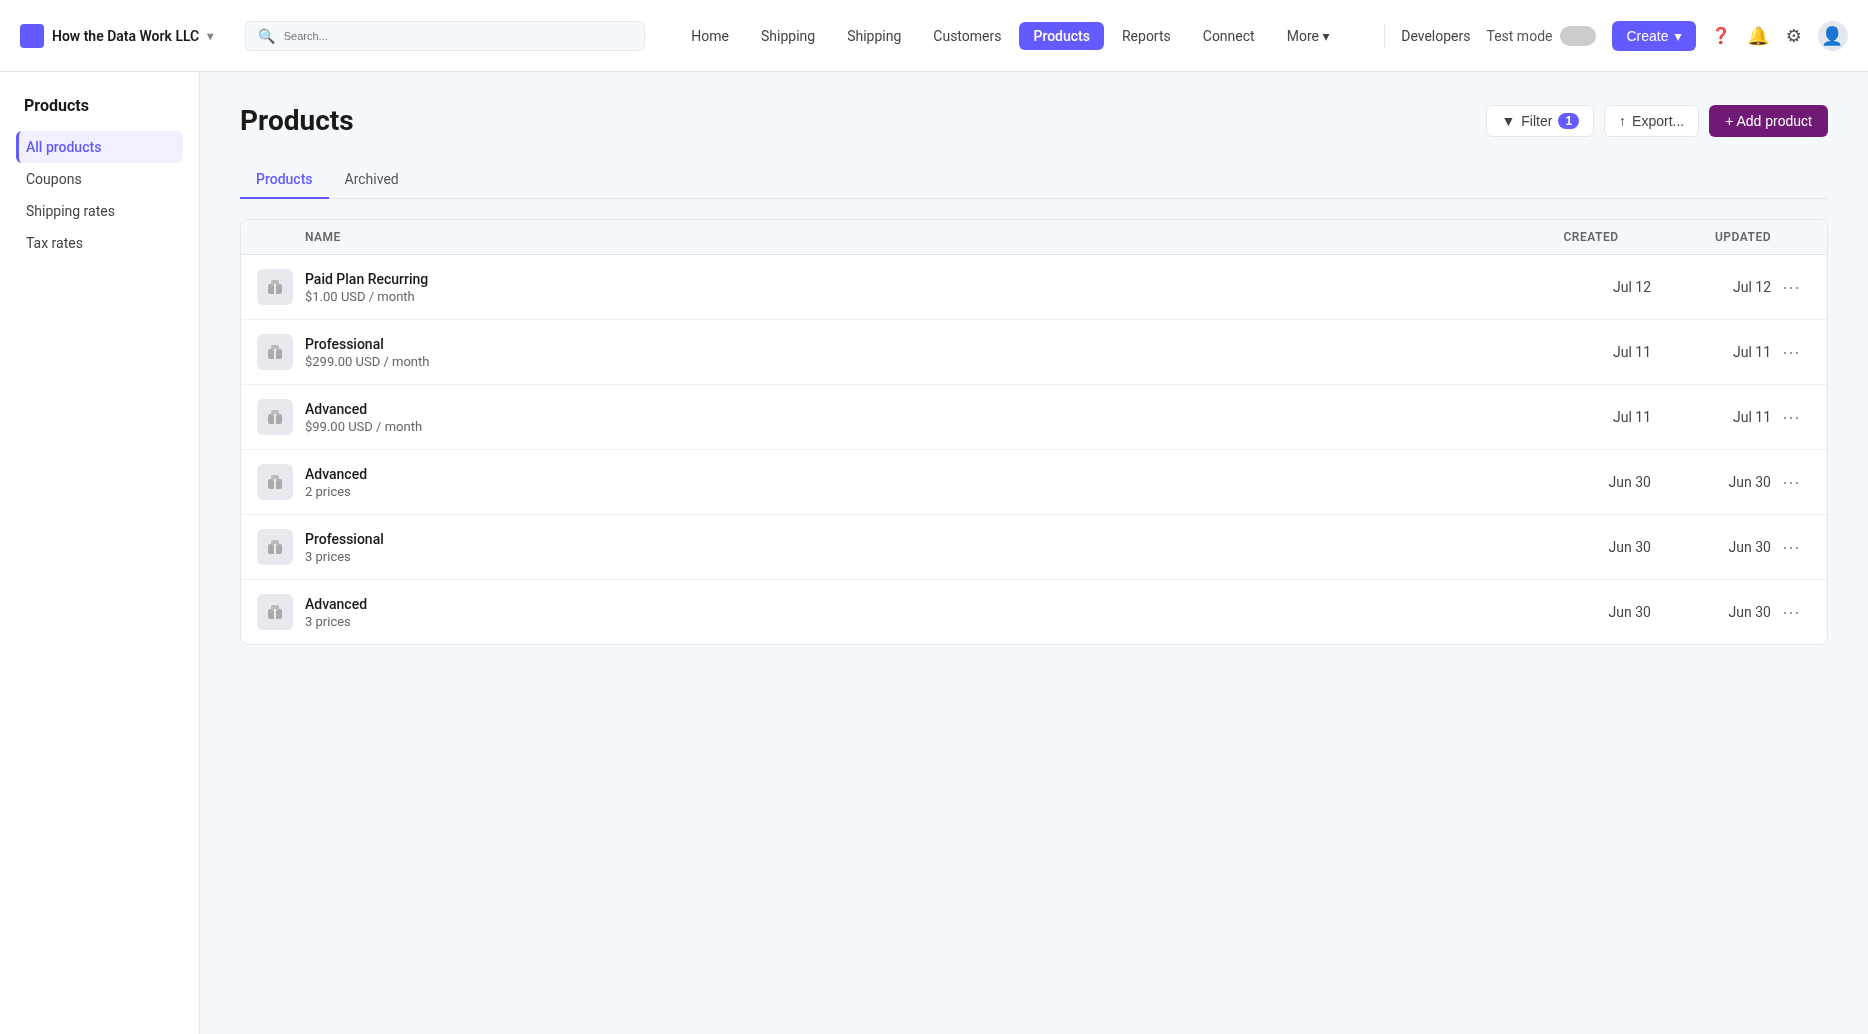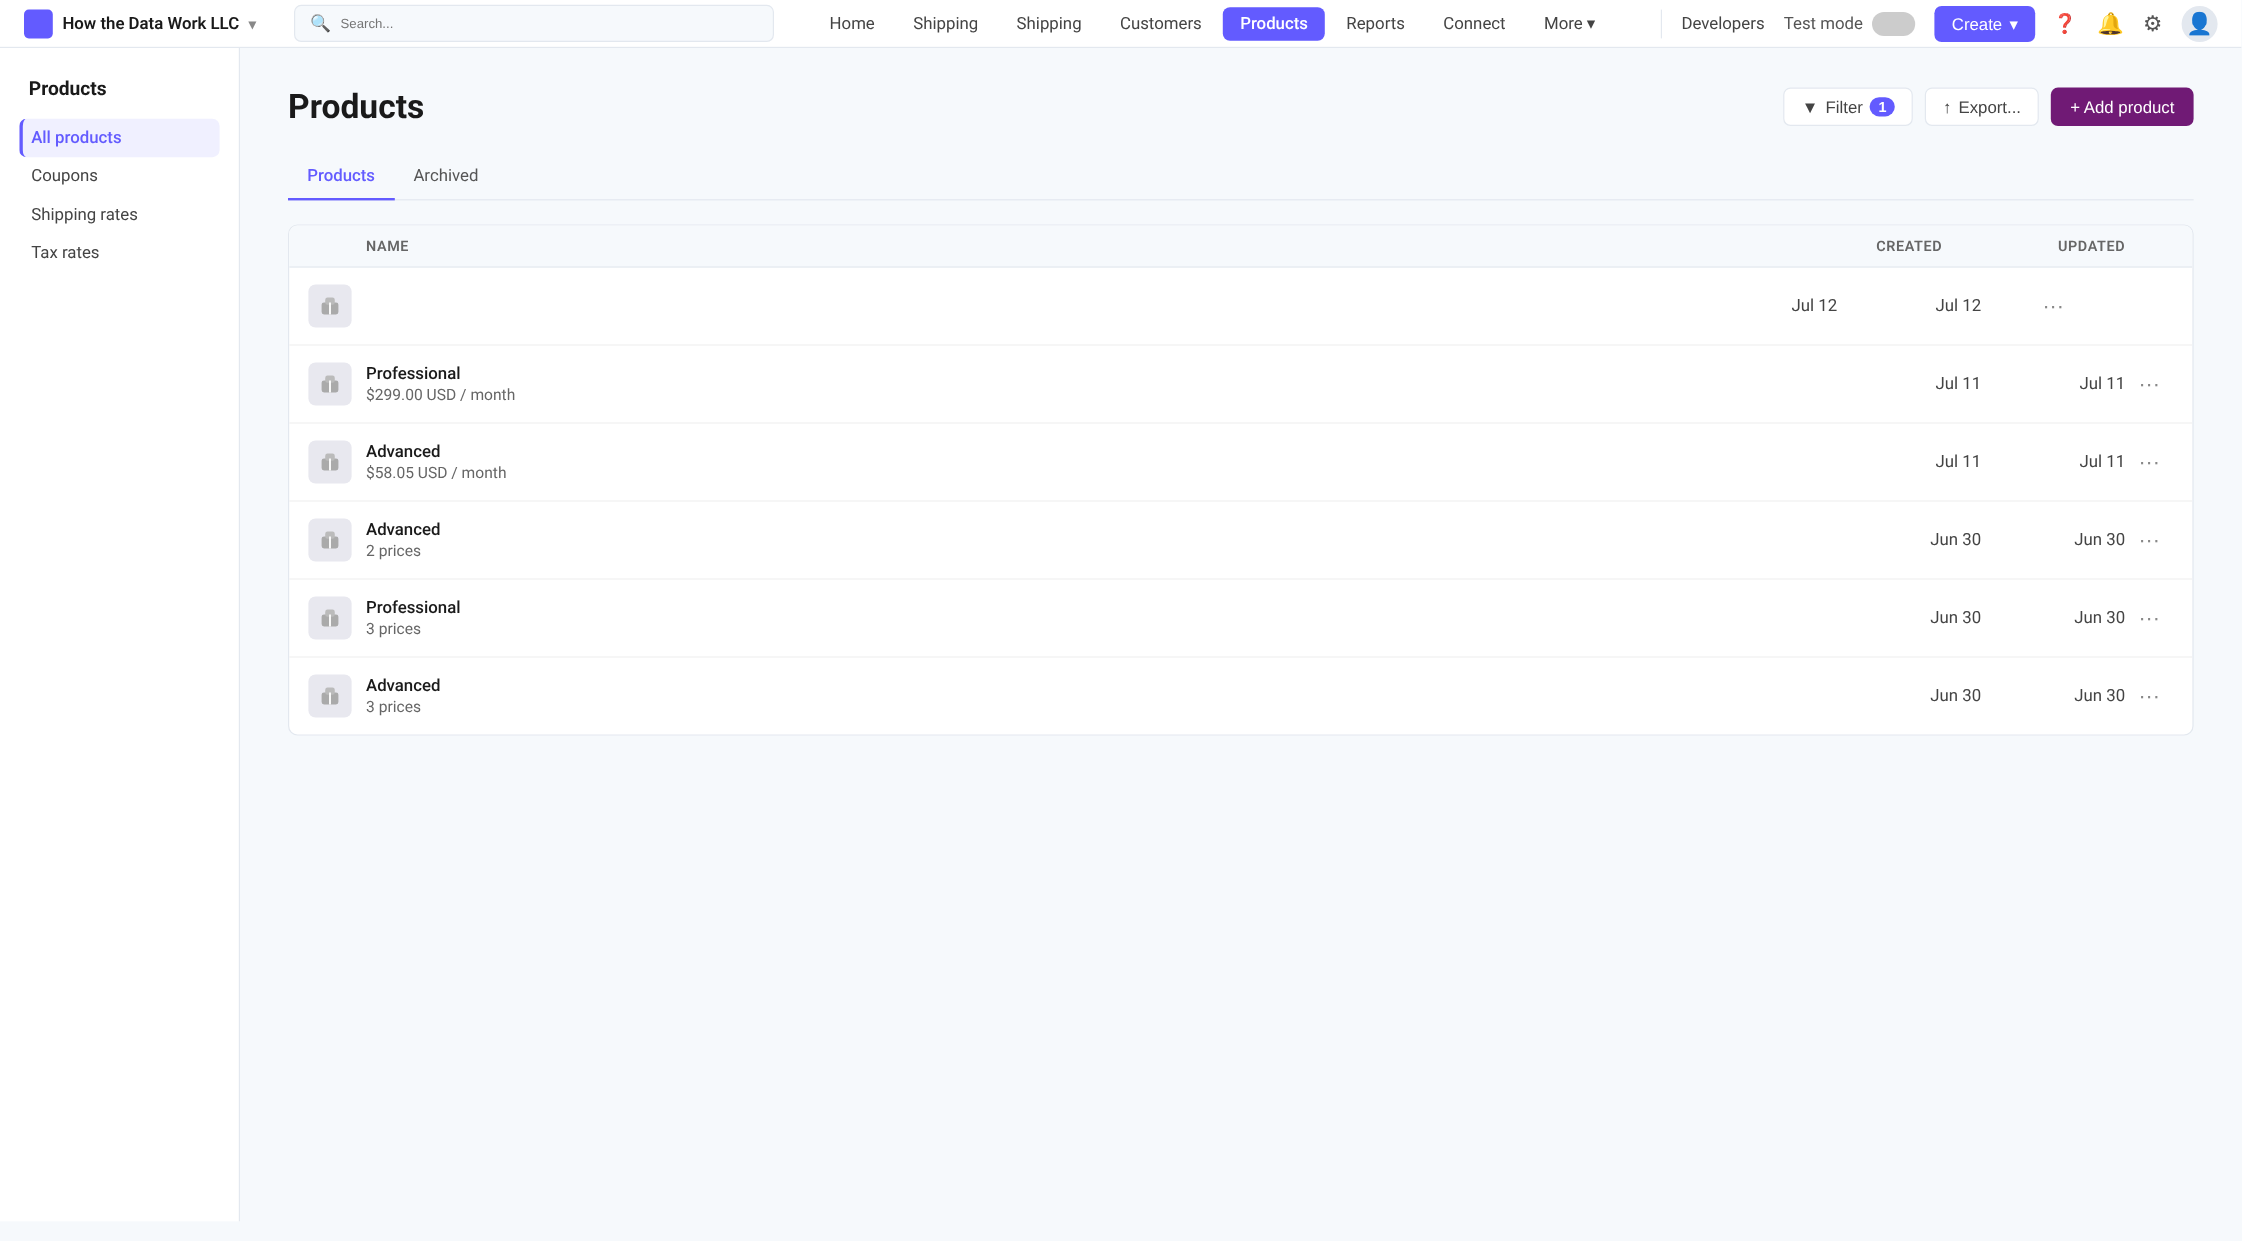--- a/index.html
+++ b/index.html
@@ -1,19 +1,19 @@
 <!DOCTYPE html>
 <html><head>
   <meta charset="utf-8">
   <style>
     * { box-sizing: border-box; margin: 0; padding: 0; }
     body { font-family: -apple-system, BlinkMacSystemFont, 'Segoe UI', Roboto, sans-serif; background: #f6f9fc; color: #1a1a1a; font-size: 14px; }
 
     
-    .topbar { background: #fff; border-bottom: 1px solid #e3e8ef; display: flex; align-items: center; padding: 0 20px; height: 40px; gap: 12px; }
+    .topbar { background: #fff; border-bottom: 1px solid #e3e8ef; display: flex; align-items: center; padding: 0 20px; height: 72px; gap: 12px; }
     .topbar-logo { display: flex; align-items: center; gap: 8px; font-weight: 600; font-size: 14px; color: #1a1a1a; cursor: pointer; }
     .topbar-logo-icon { width: 24px; height: 24px; background: #635bff; border-radius: 4px; }
     .topbar-search { flex: 1; max-width: 400px; margin: 0 20px; }
     .topbar-search-inner { display: flex; align-items: center; border: 1px solid #e3e8ef; border-radius: 6px; padding: 6px 12px; background: #f6f9fc; gap: 8px; }
     .topbar-search-inner input { border: none; background: transparent; outline: none; font-size: 11px; color: #555; width: 100%; }
     .topbar-nav { display: flex; align-items: center; gap: 4px; flex: 1; }
     .nav-item { padding: 6px 14px; border-radius: 6px; font-size: 14px; color: #444; cursor: pointer; text-decoration: none; text-align: center; }
     .nav-item.active { background: #635bff; color: #fff; font-weight: 500; }
     .topbar-right { display: flex; align-items: center; gap: 16px; margin-left: auto; }
     .create-btn { display: flex; align-items: center; gap: 6px; background: #635bff; color: #fff; border: none; border-radius: 6px; padding: 7px 14px; font-size: 14px; cursor: pointer; font-weight: 500; }
@@ -146,20 +146,24 @@
       </div>
 
       <div class="table-row">
         <div class="product-icon">
           <svg width="20" height="20" viewBox="0 0 20 20" fill="none">
               <rect x="3" y="7" width="14" height="10" rx="2" fill="#aaa"></rect>
               <rect x="6" y="3" width="8" height="6" rx="2" fill="#bbb"></rect>
               <line x1="10" y1="7" x2="10" y2="17" stroke="#fff" stroke-width="1.5"></line>
             </svg>
         </div>
+        <div>
+          <div class="product-name">Paid Plan Recurring</div>
+          <div class="product-price">$1.00 USD / month</div>
+        </div>
         <div class="date-cell" style="text-align:right;">Jul 12</div>
         <div class="date-cell" style="text-align:right;">Jul 12</div>
         <button class="more-btn">···</button>
       </div>
 
       <div class="table-row">
         <div class="product-icon">
           <svg width="20" height="20" viewBox="0 0 20 20" fill="none">
               <rect x="3" y="7" width="14" height="10" rx="2" fill="#aaa"></rect>
               <rect x="6" y="3" width="8" height="6" rx="2" fill="#bbb"></rect>
@@ -178,21 +182,21 @@
       <div class="table-row">
         <div class="product-icon">
           <svg width="20" height="20" viewBox="0 0 20 20" fill="none">
               <rect x="3" y="7" width="14" height="10" rx="2" fill="#aaa"></rect>
               <rect x="6" y="3" width="8" height="6" rx="2" fill="#bbb"></rect>
               <line x1="10" y1="7" x2="10" y2="17" stroke="#fff" stroke-width="1.5"></line>
             </svg>
         </div>
         <div>
           <div class="product-name">Advanced</div>
-          <div class="product-price">$58.05 USD / month</div>
+          <div class="product-price">$99.00 USD / month</div>
         </div>
         <div class="date-cell" style="text-align:right;">Jul 11</div>
         <div class="date-cell" style="text-align:right;">Jul 11</div>
         <button class="more-btn">···</button>
       </div>
 
       <div class="table-row">
         <div class="product-icon">
           <svg width="20" height="20" viewBox="0 0 20 20" fill="none">
               <rect x="3" y="7" width="14" height="10" rx="2" fill="#aaa"></rect>

